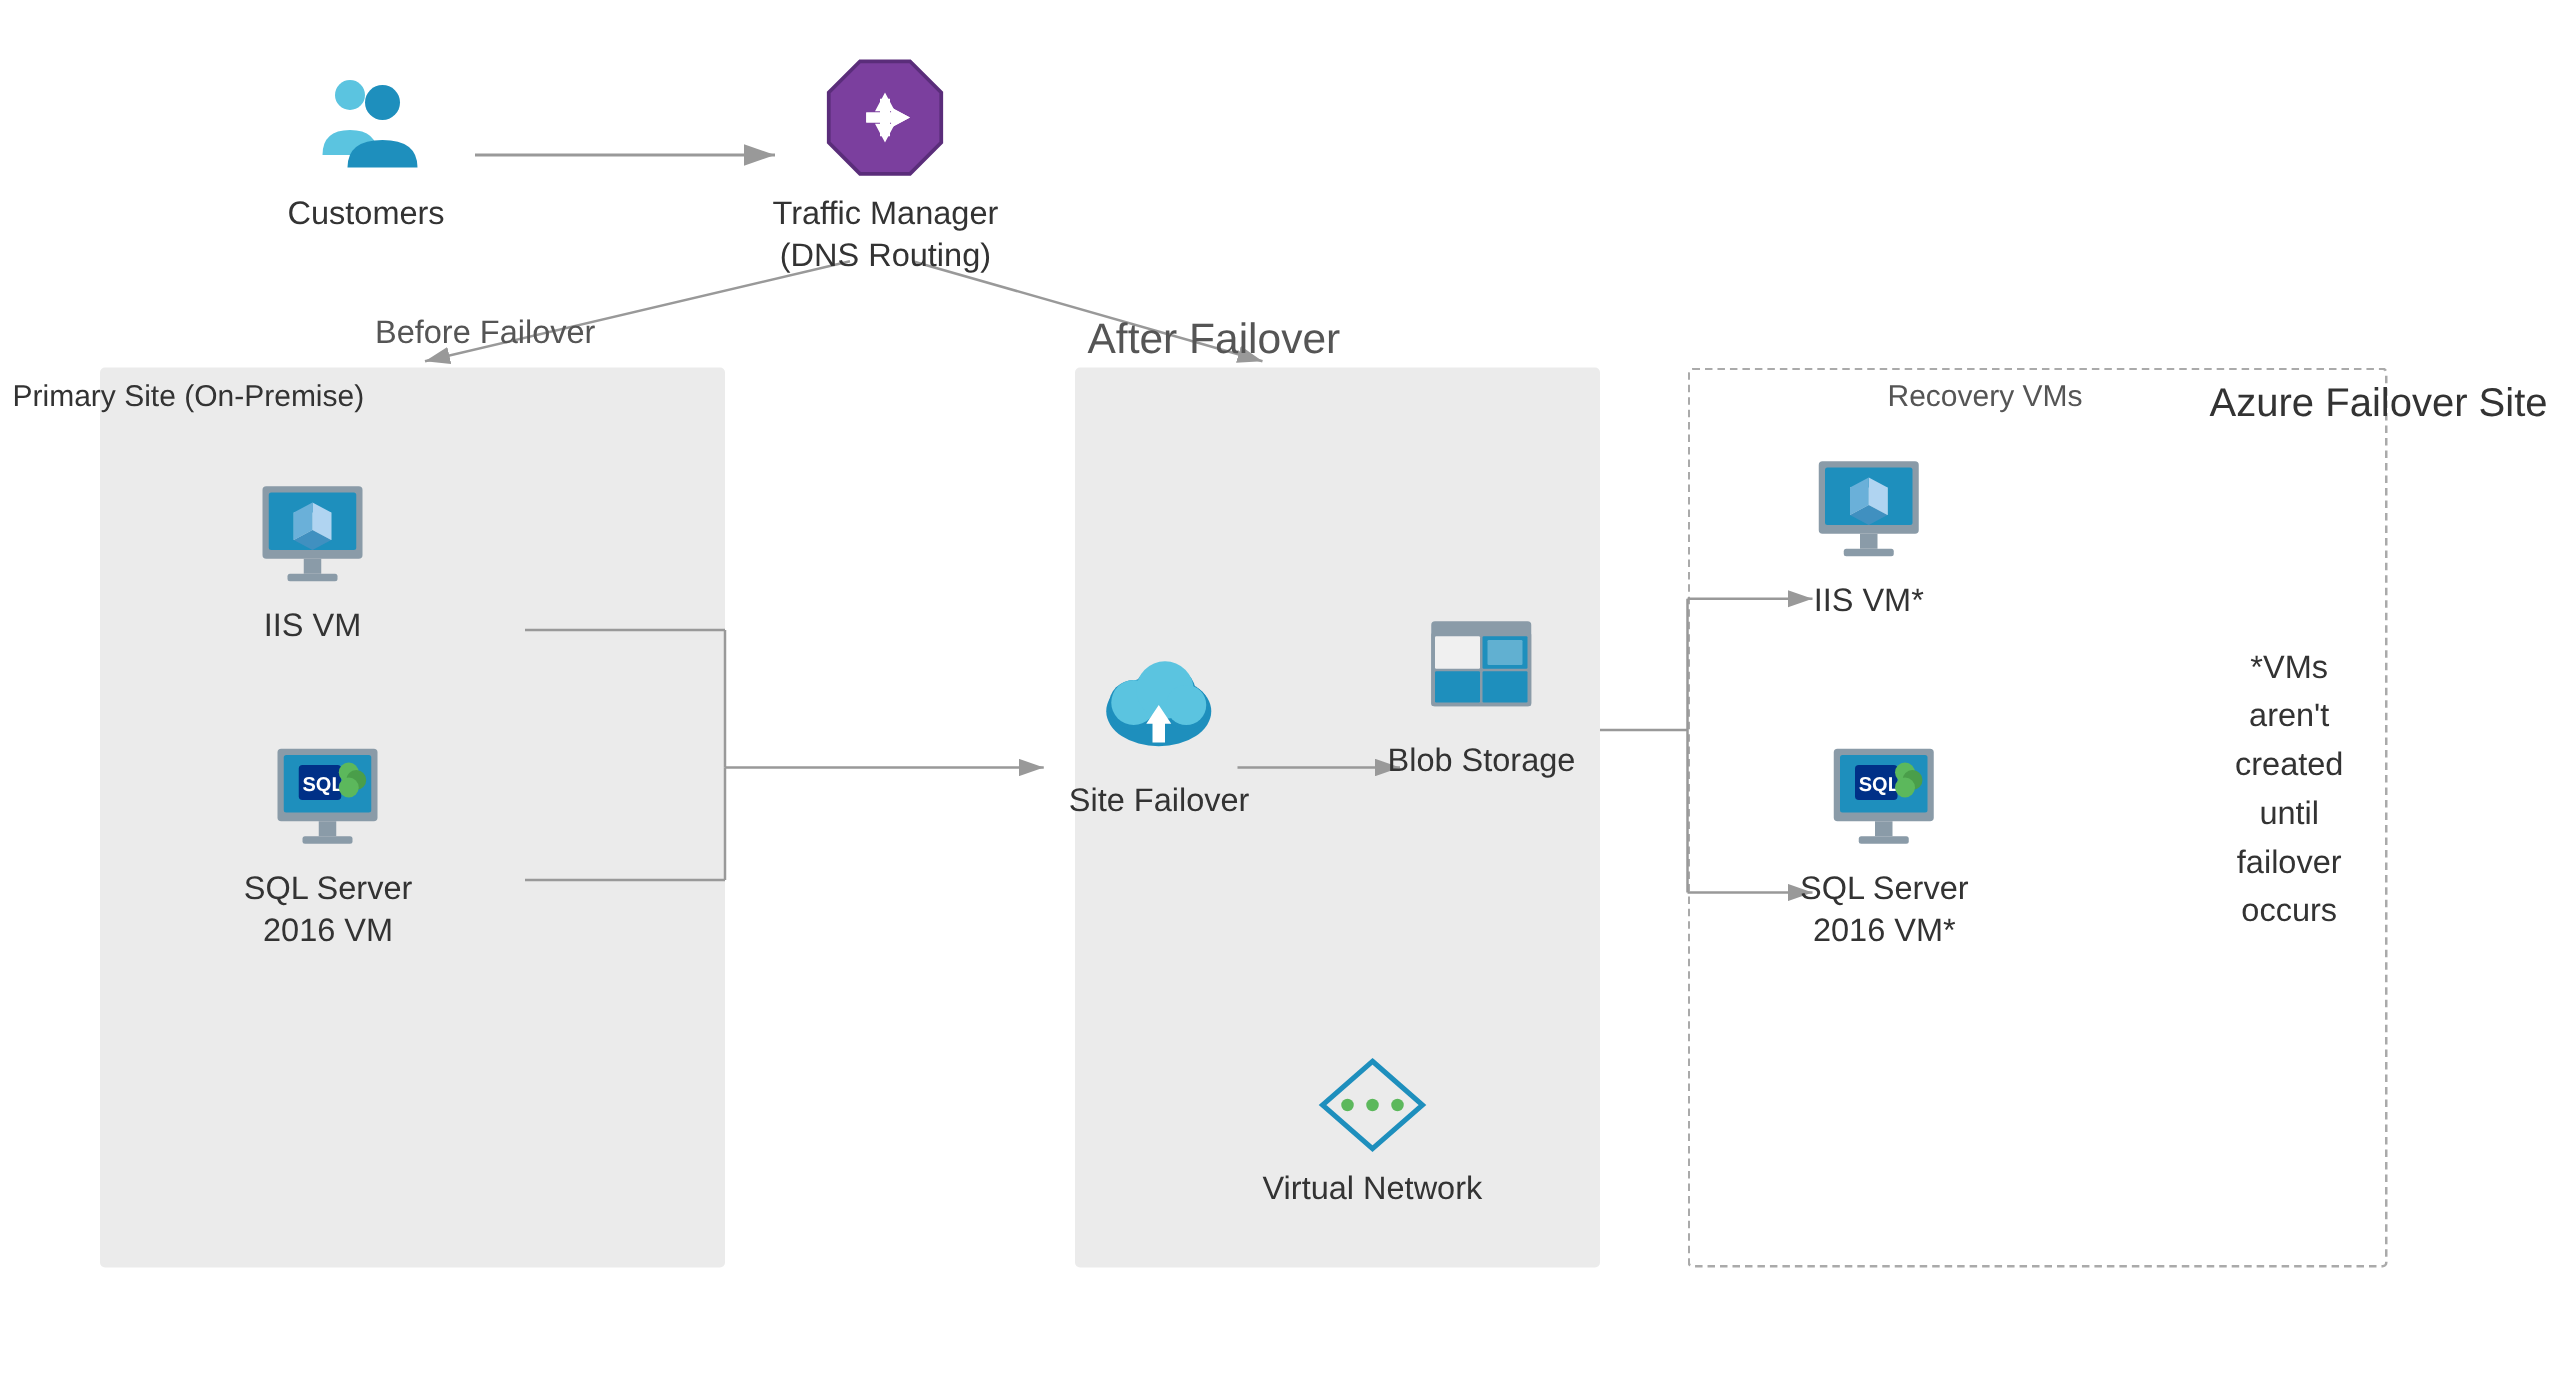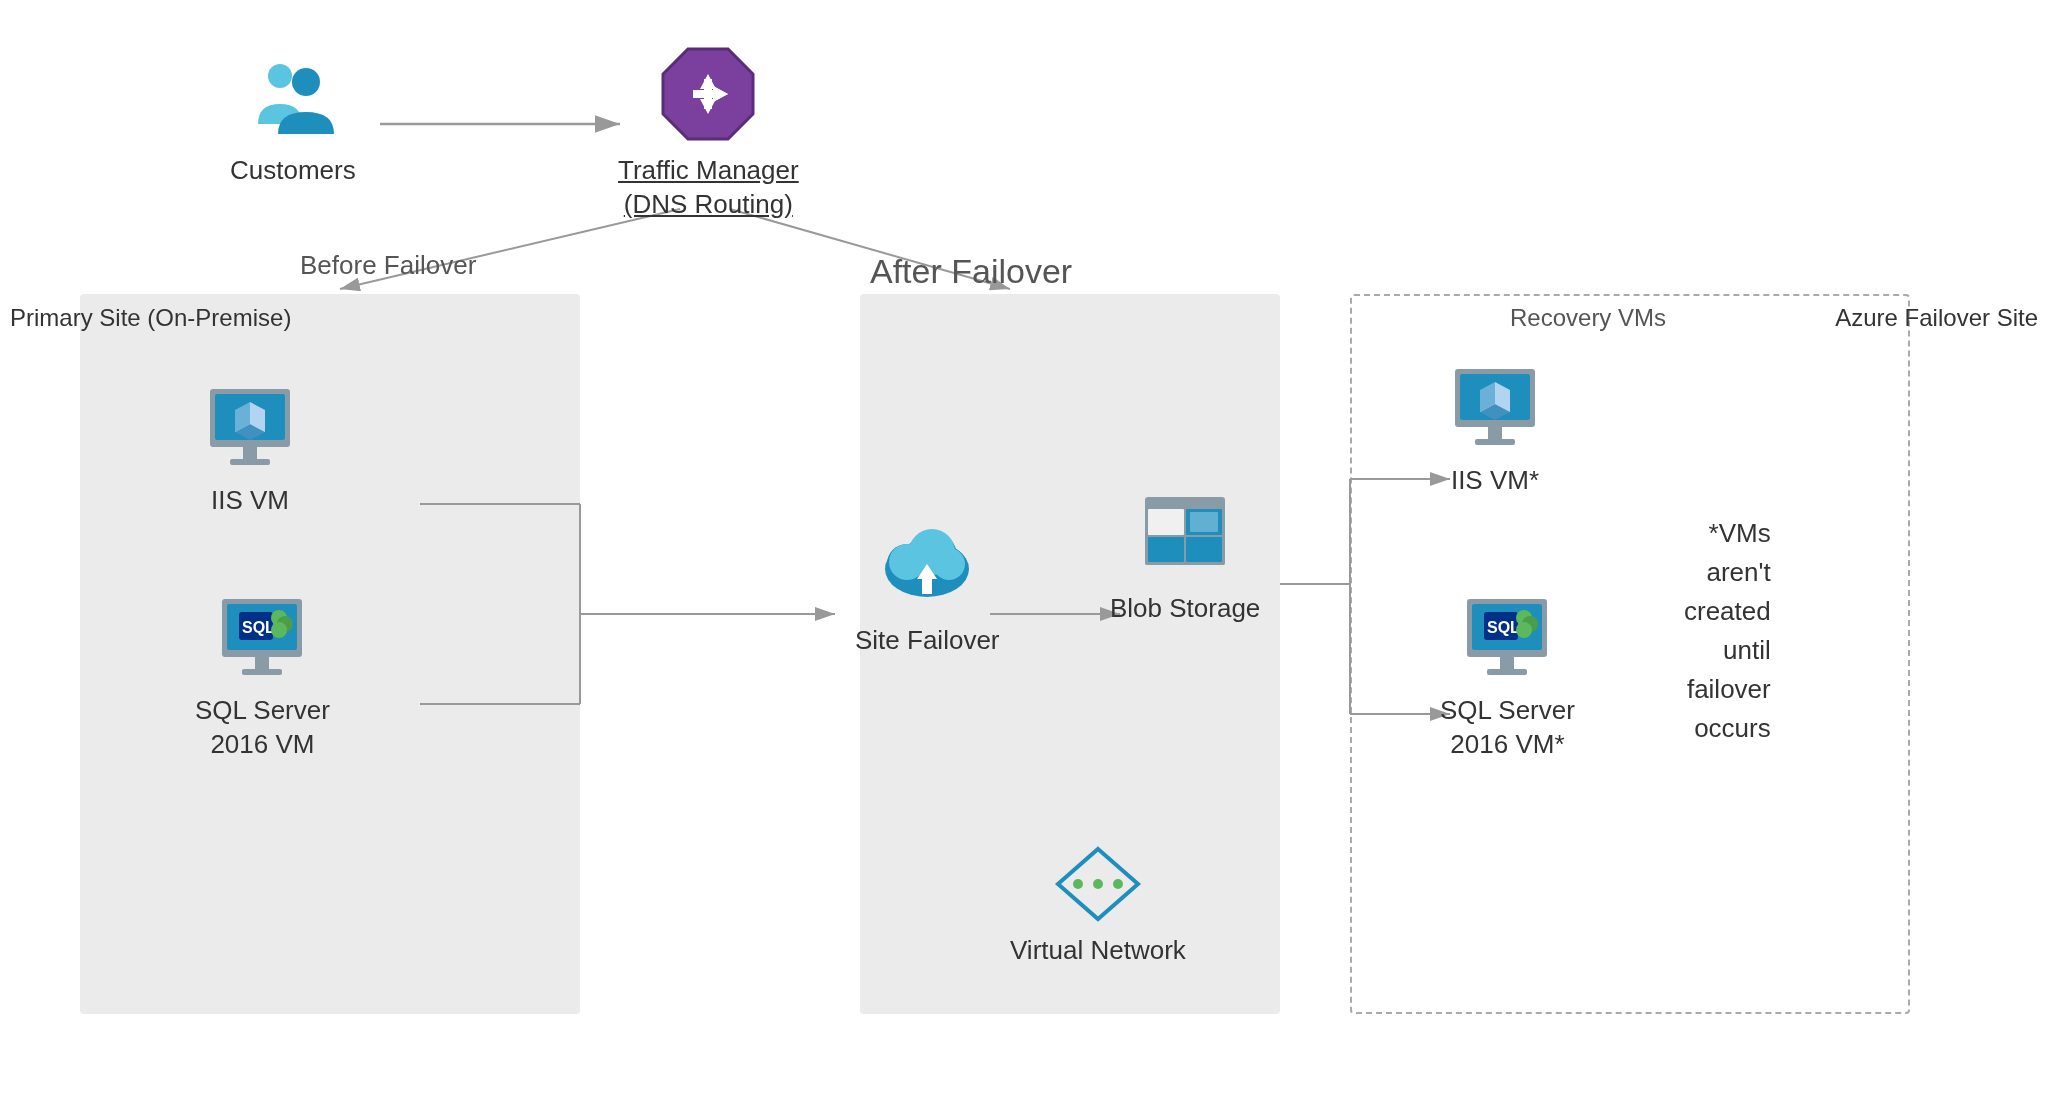--- a/index.html
+++ b/index.html
@@ -154,31 +154,31 @@
 
         <polygon points="55,42 70,50 55,58 55,54 35,54 35,46 55,46"></polygon>
 
         <polygon points="45,42 30,50 45,58 45,54 65,54 65,46 45,46" transform="rotate(180,50,50)"></polygon>
 
         <polygon points="42,45 50,30 58,45 54,45 54,65 46,65 46,45"></polygon>
 
         <polygon points="42,55 50,70 58,55 54,55 54,35 46,35 46,55"></polygon>
       </g>
     </svg>
-    <span class="icon-label" style="white-space: pre-line; text-align:center;text-decoration:underline;">Traffic Manager
+    <span class="icon-label" style="white-space: pre-line; text-align:center;">Traffic Manager
 (DNS Routing)</span>
   </div>
 
   <div class="label" style="left: 300px; top: 225px; font-size:26px; color:#555;">Before Failover</div>
 
   <div class="label" style="left: 870px; top: 225px; font-size:34px; color:#555;">After Failover</div>
 
   <div class="label" style="left: 10px; top: 278px; font-size:24px; color:#333; text-align:right;">Primary Site (On-Premise)</div>
 
-  <div class="label" style="right: 10px; top: 278px; font-size:24px; color:#333; text-align:right;">Azure Failover Site</div>
+  <div class="label" style="right: 10px; top: 278px; font-size:32px; color:#333; text-align:right;">Azure Failover Site</div>
 
   <div class="label" style="left: 1510px; top: 278px; font-size:24px; color:#555;">Recovery VMs</div>
 
   <div class="icon-wrapper vm-icon" style="left: 205px; top: 360px;">
     <svg viewBox="0 0 90 90" xmlns="http://www.w3.org/2000/svg">
 
       <rect x="5" y="5" width="80" height="58" rx="3" fill="#8a9ba8"></rect>
       <rect x="10" y="10" width="70" height="46" rx="2" fill="#1e8fbd"></rect>
 
       <g transform="translate(30,18)">
@@ -284,20 +284,20 @@
 
       <polygon points="45,5 85,40 45,75 5,40" fill="none" stroke="#1e8fbd" stroke-width="4"></polygon>
 
       <circle cx="25" cy="40" r="5" fill="#5cb85c"></circle>
       <circle cx="45" cy="40" r="5" fill="#5cb85c"></circle>
       <circle cx="65" cy="40" r="5" fill="#5cb85c"></circle>
     </svg>
     <span class="icon-label">Virtual Network</span>
   </div>
 
-  <div class="label" style="left: 1684px; top: 490px; font-size:26px; color:#333; text-align:right; line-height:1.5; white-space:pre-line;">*VMs
+  <div class="label" style="left: 1788px; top: 490px; font-size:26px; color:#333; text-align:center; line-height:1.5; white-space:pre-line;">*VMs
 aren't
 created
 until
 failover
 occurs</div>
 
 </div>
 
 </body></html>

